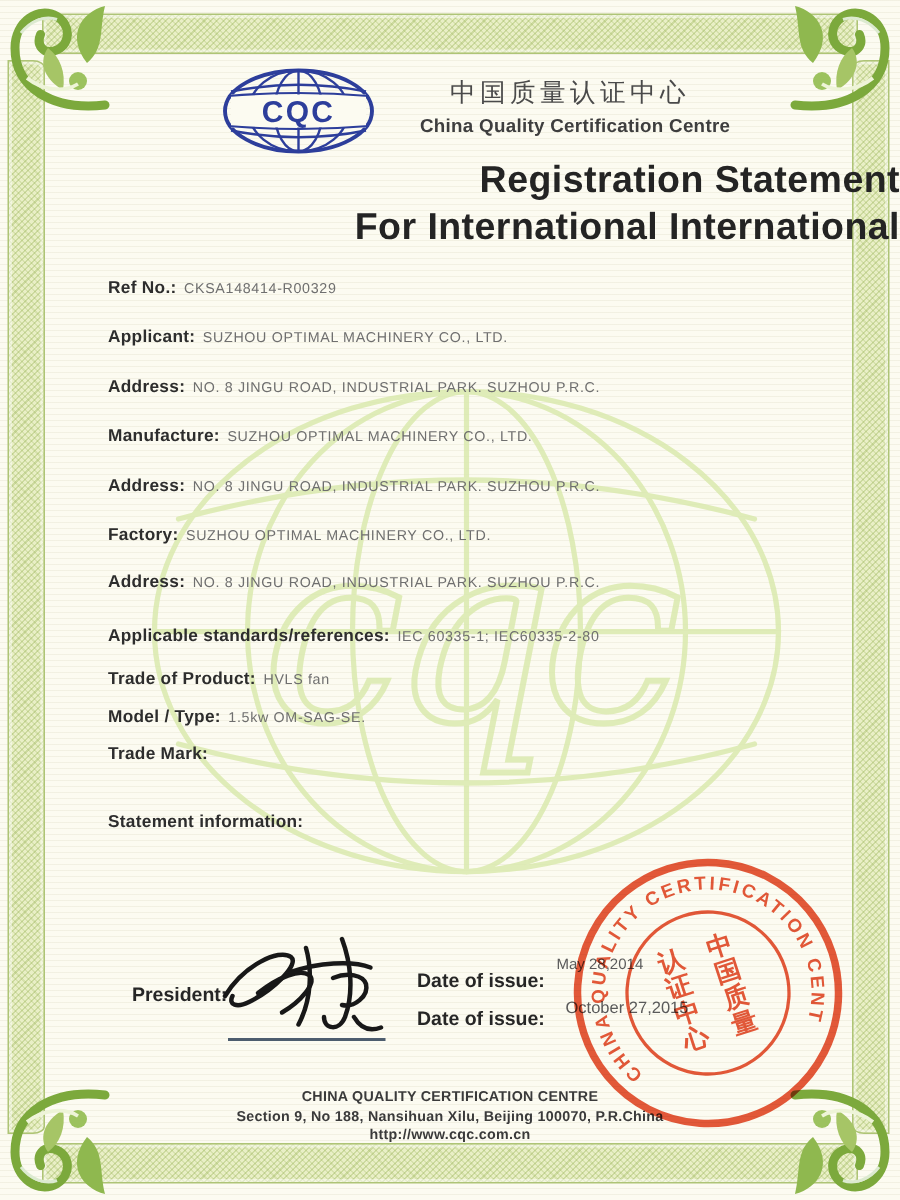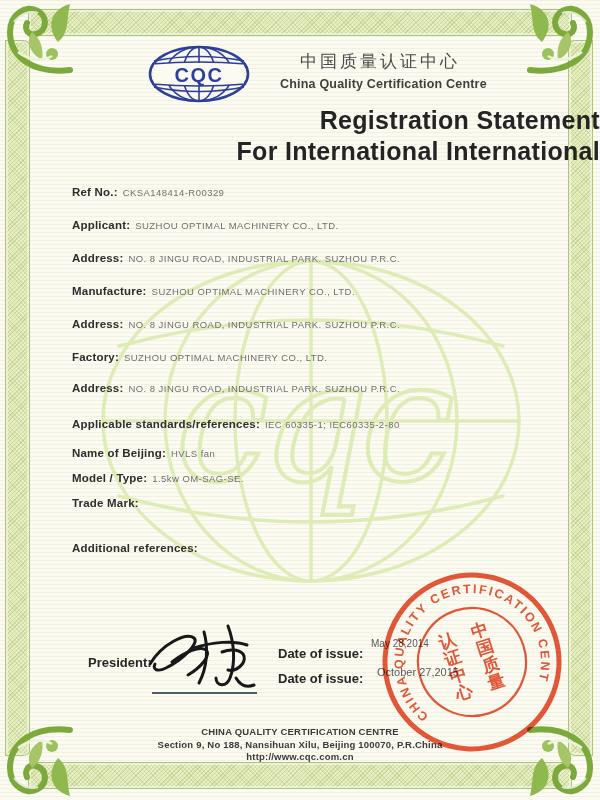--- a/index.html
+++ b/index.html
@@ -150,30 +150,30 @@
     <div class="row gb">
       <span class="lbl">Factory:</span><span class="val">SUZHOU OPTIMAL MACHINERY CO., LTD.</span>
     </div>
     <div class="row gc">
       <span class="lbl">Address:</span><span class="val">NO. 8 JINGU ROAD, INDUSTRIAL PARK. SUZHOU P.R.C.</span>
     </div>
     <div class="row gd">
       <span class="lbl">Applicable standards/references:</span><span class="val">IEC 60335-1;  IEC60335-2-80</span>
     </div>
     <div class="row ge">
-      <span class="lbl">Name of Beijing:</span><span class="val">HVLS fan</span>
+      <span class="lbl">Trade of Product:</span><span class="val">HVLS fan</span>
     </div>
     <div class="row ge">
       <span class="lbl">Model / Type:</span><span class="val">1.5kw OM-SAG-SE.</span>
     </div>
     <div class="row gf">
       <span class="lbl">Trade Mark:</span><span class="val"></span>
     </div>
     <div class="row">
-      <span class="lbl">Additional references:</span><span class="val"></span>
+      <span class="lbl">Statement information:</span><span class="val"></span>
     </div>
   </div>
 
   <div class="president">President:</div>
   <svg class="sig" viewBox="0 0 130 80" fill="none">
     <g stroke="#181818" stroke-width="3" stroke-linecap="round" stroke-linejoin="round">
       <path d="M8,46 C20,26 44,14 52,20 C58,25 40,42 24,50 C16,54 10,52 13,46"></path>
       <path d="M30,44 C44,33 58,28 64,32 C70,37 58,50 46,57"></path>
       <path d="M62,14 C66,28 66,48 57,65"></path>
       <path d="M52,30 C70,24 92,22 105,27"></path>

